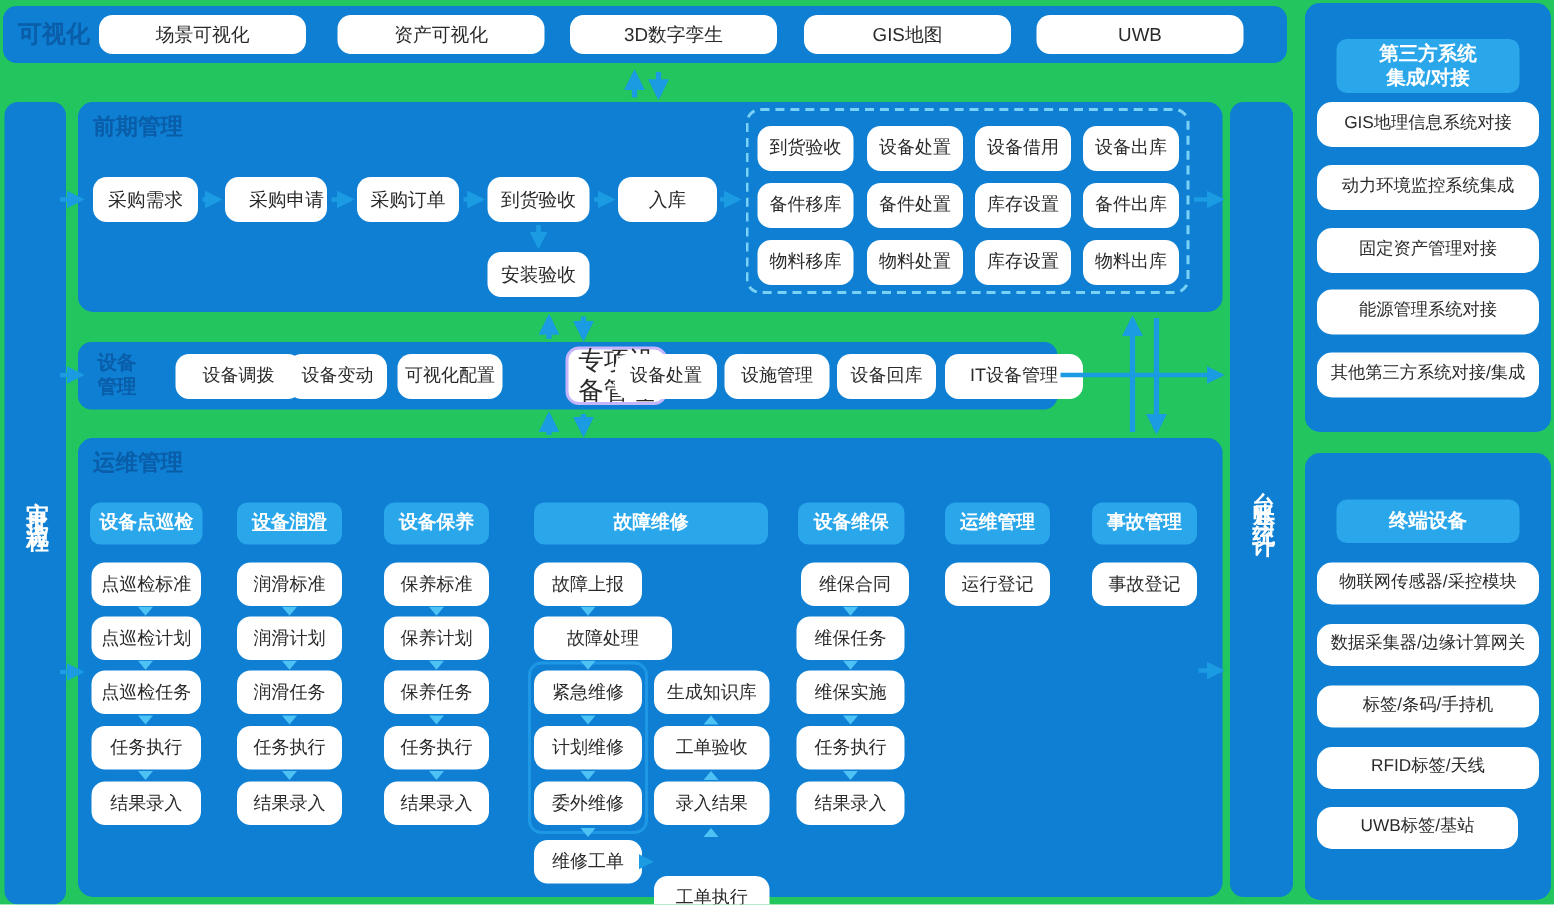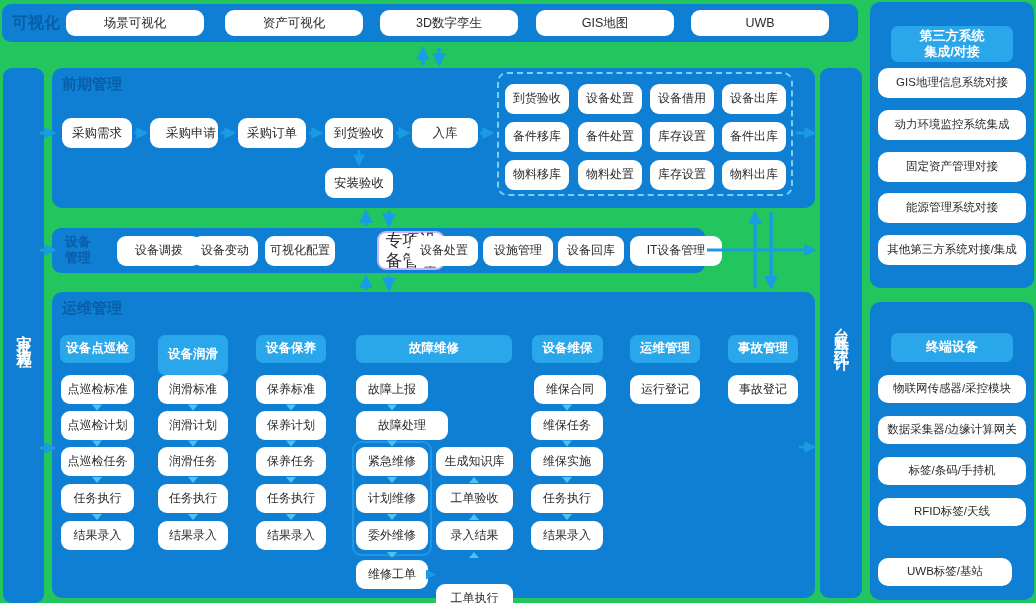--- a/index.html
+++ b/index.html
@@ -88,21 +88,21 @@
     <div class="pill" style="left:358px; top:8px; width:68px; height:30px;">设备处置</div>
     <div class="pill" style="left:431px; top:8px; width:70px; height:30px;">设施管理</div>
     <div class="pill" style="left:506px; top:8px; width:66px; height:30px;">设备回库</div>
     <div class="pill" style="left:578px; top:8px; width:92px; height:30px;">IT设备管理</div>
   </div>
 
   <div class="panel" style="left:52px; top:292px; width:763px; height:306px;">
     <div class="sec-title" style="left:10px; top:7px;">运维管理</div>
 
     <div class="chip" style="left:8px;   top:43px; width:75px;  height:28px;">设备点巡检</div>
-    <div class="chip" style="left:106px; top:43px; width:70px;  height:40px;">设备润滑</div>
+    <div class="chip" style="left:106px; top:43px; width:70px;  height:28px;text-decoration:underline;">设备润滑</div>
     <div class="chip" style="left:204px; top:43px; width:70px;  height:28px;">设备保养</div>
     <div class="chip" style="left:304px; top:43px; width:156px; height:28px;">故障维修</div>
     <div class="chip" style="left:480px; top:43px; width:71px;  height:28px;">设备维保</div>
     <div class="chip" style="left:578px; top:43px; width:70px;  height:28px;">运维管理</div>
     <div class="chip" style="left:676px; top:43px; width:70px;  height:28px;">事故管理</div>
 
     <div class="pill" style="left:9px; top:83px;  width:73px; height:29px;">点巡检标准</div>
     <div class="pill" style="left:9px; top:119px; width:73px; height:29px;">点巡检计划</div>
     <div class="pill" style="left:9px; top:155px; width:73px; height:29px;">点巡检任务</div>
     <div class="pill" style="left:9px; top:192px; width:73px; height:29px;">任务执行</div>
@@ -153,21 +153,21 @@
     <div class="pill rpill" style="left:8px; top:191px; width:148px; height:30px;">能源管理系统对接</div>
     <div class="pill rpill" style="left:8px; top:233px; width:148px; height:30px;">其他第三方系统对接/集成</div>
   </div>
 
   <div class="panel" style="left:870px; top:302px; width:164px; height:298px;">
     <div class="chip" style="left:21px; top:31px; width:122px; height:29px; font-size:13px;">终端设备</div>
     <div class="pill rpill" style="left:8px; top:73px;  width:148px; height:28px;">物联网传感器/采控模块</div>
     <div class="pill rpill" style="left:8px; top:114px; width:148px; height:28px;">数据采集器/边缘计算网关</div>
     <div class="pill rpill" style="left:8px; top:155px; width:148px; height:28px;">标签/条码/手持机</div>
     <div class="pill rpill" style="left:8px; top:196px; width:148px; height:28px;">RFID标签/天线</div>
-    <div class="pill rpill" style="left:8px; top:236px; width:134px; height:28px;margin-top:20px;">UWB标签/基站</div>
+    <div class="pill rpill" style="left:8px; top:236px; width:134px; height:28px;">UWB标签/基站</div>
   </div>
 
   <svg class="overlay" width="1036" height="603" viewBox="0 0 1036 603">
     <defs>
       <marker id="ah" markerWidth="4" markerHeight="4" refX="3.2" refY="2" orient="auto" markerUnits="strokeWidth">
         <path d="M0,0 L4,2 L0,4 Z" fill="#1b9be2"></path>
       </marker>
     </defs>
 
     <g stroke="#1b9be2" stroke-width="3">

